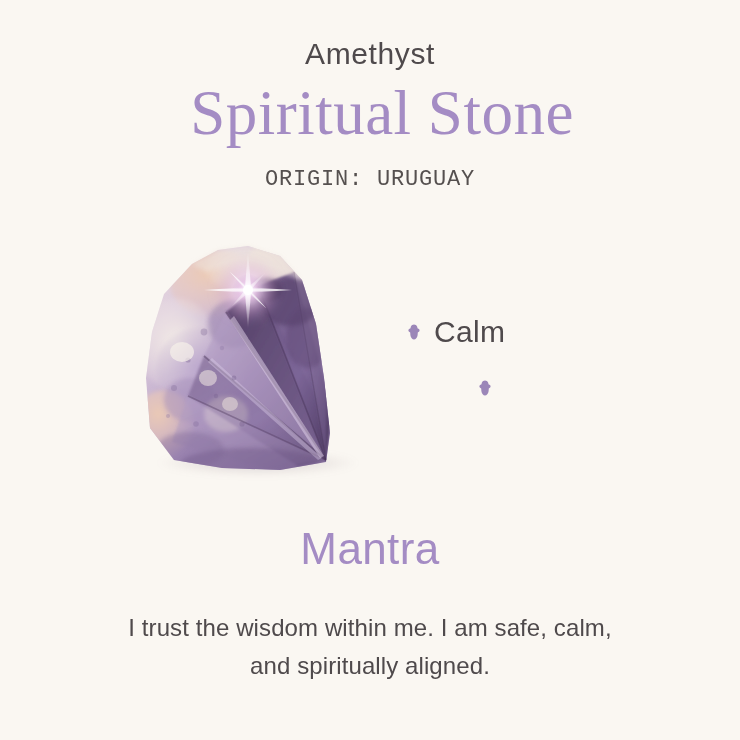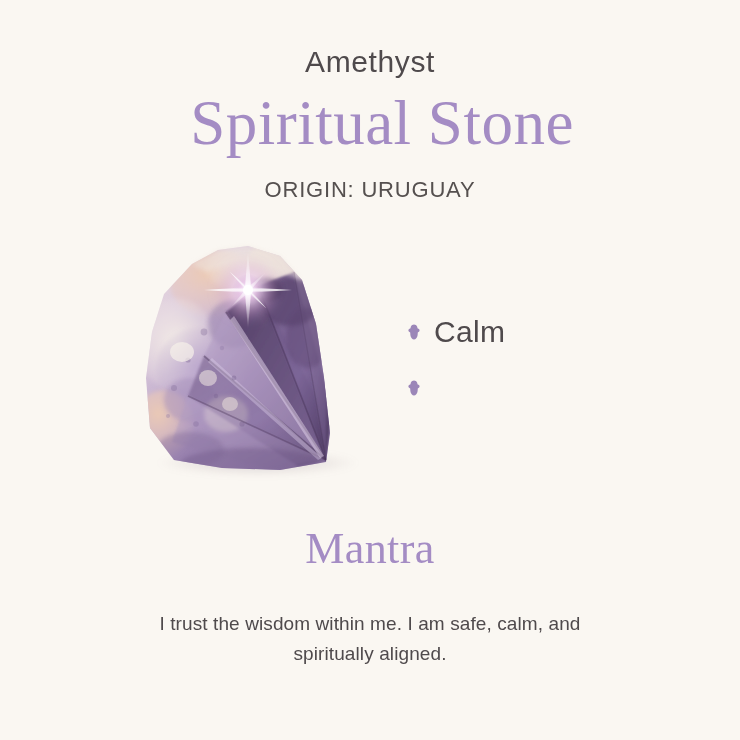--- a/index.html
+++ b/index.html
@@ -28,34 +28,34 @@
     right: 0;
     text-align: center;
   }
   .stone-name {
     font-family: "Liberation Sans", sans-serif;
     font-size: 30px;
     font-weight: 300;
     letter-spacing: 0.6px;
     color: #4f4a4c;
     line-height: 1.2;
-    margin: 8px;
+    margin: 0;
   }
   .stone-title {
     font-family: "Liberation Serif", serif;
     font-size: 63px;
     font-weight: 400;
     color: #a48cc4;
     letter-spacing: 0.5px;
     line-height: 1.12;
     margin: 6px 0 0 0;
     padding-left: 24px;
   }
   .stone-origin {
-    font-family: Liberation Sans, sans-serif;
+    font-family: Liberation Mono, monospace;
     font-size: 22px;
     font-weight: 400;
     letter-spacing: 0.8px;
     color: #55504f;
     margin: 18px 0 0 0;
   }
 
   
   .middle {
     position: absolute;
@@ -92,20 +92,21 @@
 
   .properties {
     position: absolute;
     left: 408px;
     top: 76px;
   }
   .prop-row {
     display: flex;
     align-items: center;
     height: 56px;
+    justify-content: flex-end;
   }
   .prop-bullet {
     width: 12px;
     height: 16px;
     margin-right: 14px;
     flex: none;
   }
   .prop-label {
     font-family: "Liberation Sans", sans-serif;
     font-size: 30px;
@@ -117,31 +118,31 @@
 
   
   .mantra {
     position: absolute;
     top: 524px;
     left: 0;
     right: 0;
     text-align: center;
   }
   .mantra-heading {
-    font-family: Liberation Serif, serif;
+    font-family: Liberation Sans, sans-serif;
     font-size: 44px;
     font-weight: 400;
     color: #a48cc4;
     letter-spacing: 0.4px;
     line-height: 1.15;
     margin: 0;
   }
   .mantra-text {
     font-family: "Liberation Sans", sans-serif;
-    font-size: 19px;
+    font-size: 24px;
     font-weight: 300;
     color: #4f4a4c;
     line-height: 1.62;
     letter-spacing: 0.1px;
     margin: 34px auto 0 auto;
     width: 490px;
   }
 </style>
 </head>
 <body>

